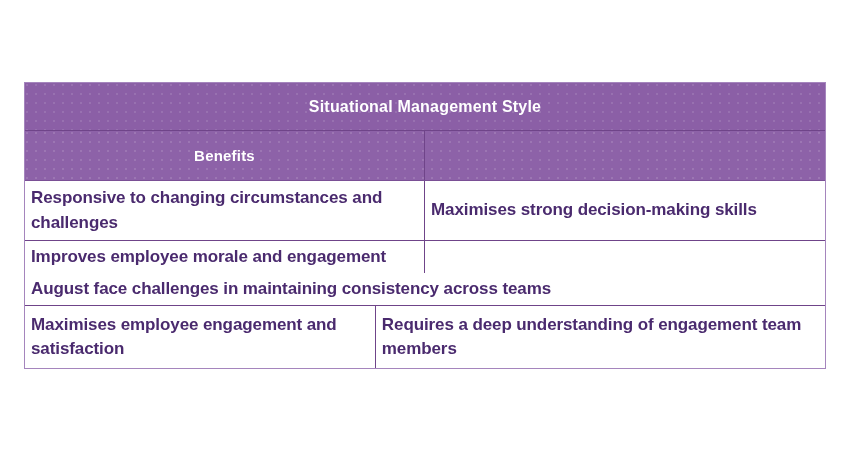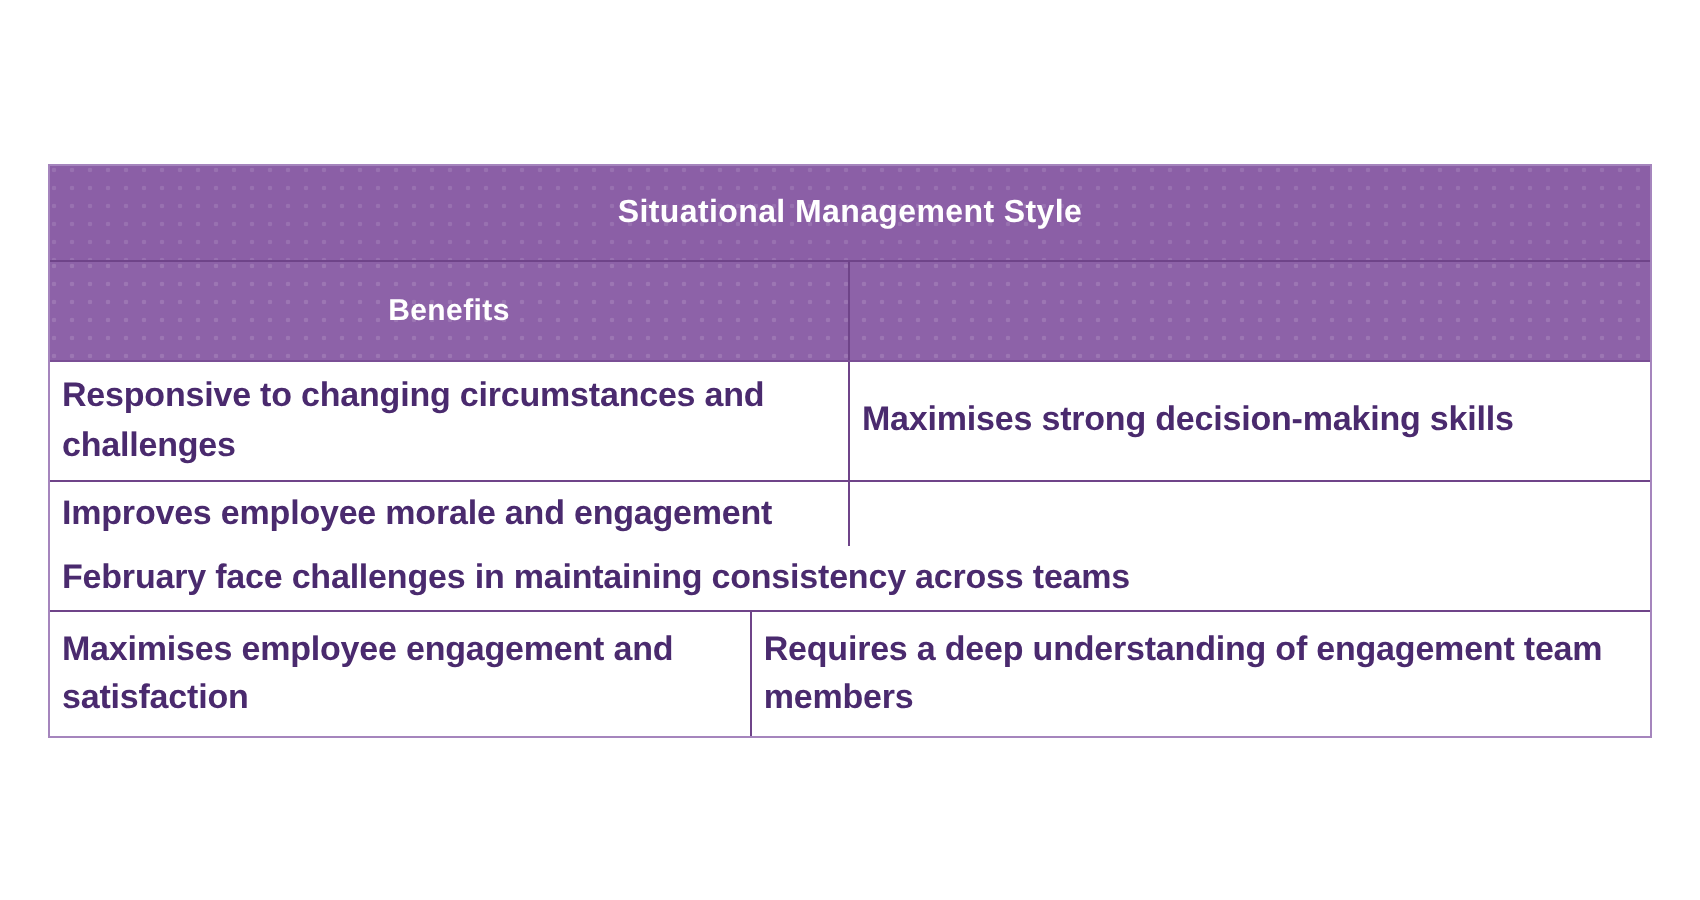--- a/index.html
+++ b/index.html
@@ -145,21 +145,21 @@
       <div class="body-cell col-b">
         <span class="cell-text">Maximises strong decision-making skills</span>
       </div>
     </div>
 
     <div class="body-row row-2">
       <div class="body-cell col-a">
         <span class="cell-text">Improves employee morale and engagement</span>
       </div>
       <div class="body-cell col-b">
-        <span class="cell-text">February face challenges in maintaining consistency across teams</span>
+        <span class="cell-text">August face challenges in maintaining consistency across teams</span>
       </div>
     </div>
 
     <div class="body-row row-3">
       <div class="body-cell col-a">
         <span class="cell-text">Maximises employee engagement and satisfaction</span>
       </div>
       <div class="body-cell col-b">
         <span class="cell-text">Requires a deep understanding of engagement team members</span>
       </div>

